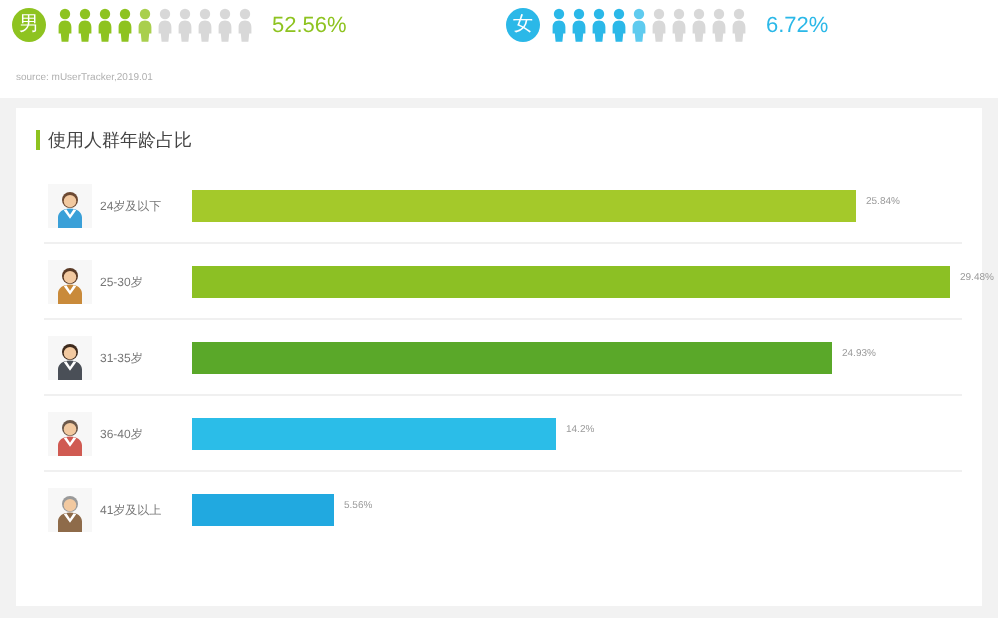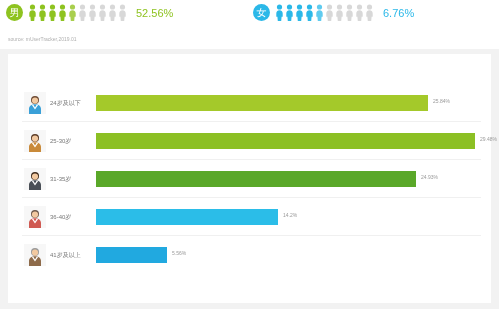--- a/index.html
+++ b/index.html
@@ -170,27 +170,28 @@
           </svg>
         <svg class="person" viewBox="0 0 9 17">
             <circle cx="4.5" cy="3" r="2.6" fill="#d8d8d8"></circle>
             <path d="M4.5 6.2c-2.2 0-3.2 1.4-3.2 3.4v3.1h1.1l.4 4.2h3.4l.4-4.2h1.1V9.6c0-2-1-3.4-3.2-3.4z" fill="#d8d8d8"></path>
           </svg>
         <svg class="person" viewBox="0 0 9 17">
             <circle cx="4.5" cy="3" r="2.6" fill="#d8d8d8"></circle>
             <path d="M4.5 6.2c-2.2 0-3.2 1.4-3.2 3.4v3.1h1.1l.4 4.2h3.4l.4-4.2h1.1V9.6c0-2-1-3.4-3.2-3.4z" fill="#d8d8d8"></path>
           </svg>
       </div>
-      <div class="pct pct-female">6.76%</div>
+      <div class="pct pct-female">6.72%</div>
     </div>
 
     <div class="source">source: mUserTracker,2019.01</div>
   </div>
 
   <div class="age-panel">
+    <div class="panel-title">使用人群年龄占比</div>
 
     <div class="rows">
 
       <div class="row">
         <div class="avatar">
           <svg width="22" height="22" viewBox="0 0 22 22">
               <rect width="22" height="22" fill="#f7f7f7"></rect>
               <circle cx="11" cy="8" r="4" fill="#6d4a33"></circle>
               <circle cx="11" cy="8.6" r="3.1" fill="#f2c9a0"></circle>
               <path d="M11 12.2c-3.6 0-6 1.9-6 4.6V22h12v-5.2c0-2.7-2.4-4.6-6-4.6z" fill="#3aa0d8"></path>

